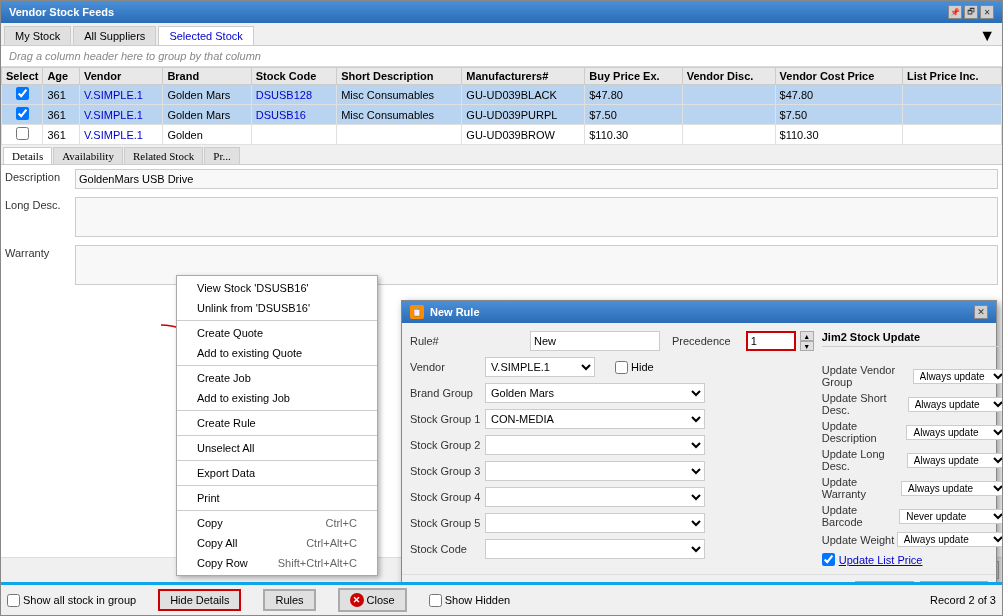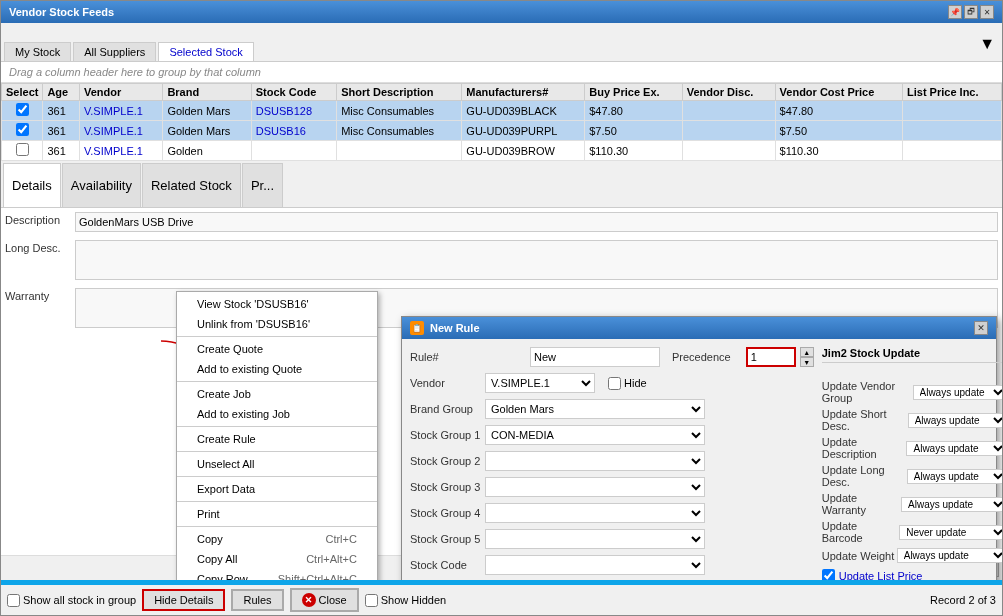--- a/index.html
+++ b/index.html
@@ -7,21 +7,21 @@
 
     
     .main-window { width: 1003px; height: 616px; background: #f0f0f0; border: 1px solid #888; display: flex; flex-direction: column; }
     .title-bar { background: linear-gradient(to bottom, #4a90d9, #2a6cb5); color: white; padding: 4px 8px; display: flex; align-items: center; justify-content: space-between; height: 22px; }
     .title-bar-text { font-size: 11px; font-weight: bold; }
     .title-bar-buttons { display: flex; gap: 2px; }
     .title-bar-btn { width: 14px; height: 14px; background: #d0d0d0; border: 1px solid #888; font-size: 8px; display: flex; align-items: center; justify-content: center; cursor: pointer; color: #333; }
 
     
     .tabs { display: flex; background: #f0f0f0; border-bottom: 1px solid #ccc; padding: 3px 3px 0; gap: 2px; align-items: flex-end; }
-    .tab { padding: 3px 10px; border: 1px solid #ccc; background: #e0e0e0; cursor: pointer; font-size: 11px; border-bottom: none; margin-top: 16px; }
+    .tab { padding: 3px 10px; border: 1px solid #ccc; background: #e0e0e0; cursor: pointer; font-size: 11px; border-bottom: none; }
     .tab.active { background: white; font-weight: normal; }
     .tab.highlighted { color: #0000cc; }
 
     
     .drag-hint { background: white; border-bottom: 1px solid #ddd; padding: 4px 8px; color: #888; font-style: italic; font-size: 11px; }
 
     
     .table-container { background: white; overflow: hidden; flex: none; }
     table.main-table { width: 100%; border-collapse: collapse; }
     table.main-table th { background: #e8e8e8; border: 1px solid #ccc; padding: 2px 4px; font-weight: bold; font-size: 11px; text-align: left; white-space: nowrap; }
@@ -33,35 +33,35 @@
     .blue-link { color: #0000cc; cursor: pointer; }
 
     
     .content-area { display: flex; flex: 1; overflow: hidden; }
 
     
     .left-panel { flex: 1; display: flex; flex-direction: column; overflow: hidden; }
 
     
     .detail-tabs { display: flex; background: #f0f0f0; border-bottom: 1px solid #ccc; padding: 2px 2px 0; gap: 1px; }
-    .detail-tab { padding: 14px 8px; border: 1px solid #ccc; background: #e0e0e0; cursor: pointer; font-size: 13px; border-bottom: none; }
+    .detail-tab { padding: 2px 8px; border: 1px solid #ccc; background: #e0e0e0; cursor: pointer; font-size: 11px; border-bottom: none; font-family: Liberation Serif, serif; }
     .detail-tab.active { background: white; }
 
     .detail-content { flex: 1; background: white; padding: 4px; overflow: hidden; }
     .detail-row { display: flex; margin-bottom: 8px; align-items: flex-start; }
     .detail-label { width: 70px; font-size: 11px; color: #333; padding-top: 2px; flex-shrink: 0; }
     .detail-input { flex: 1; height: 20px; border: 1px solid #ccc; background: #f8f8f8; padding: 1px 3px; font-size: 11px; }
     .detail-textarea { flex: 1; height: 40px; border: 1px solid #ccc; background: #f8f8f8; padding: 1px 3px; font-size: 11px; resize: none; }
 
     
     .nav-bar { display: flex; justify-content: flex-end; padding: 3px; gap: 2px; background: #f0f0f0; border-top: 1px solid #ddd; }
     .nav-btn { width: 22px; height: 18px; background: #e0e0e0; border: 1px solid #aaa; font-size: 10px; cursor: pointer; display: flex; align-items: center; justify-content: center; }
 
     
-    .bottom-bar { display: flex; align-items: center; padding: 3px 6px; background: #f0f0f0; border-top: 5px solid #0ea5e9; gap: 6px; }
+    .bottom-bar { display: flex; align-items: center; padding: 3px 6px; background: #f0f0f0; border-top: 3px solid #0ea5e9; gap: 22px; }
     .bottom-btn { padding: 3px 10px; background: #e0e0e0; border: 2px solid #aaa; cursor: pointer; font-size: 11px; }
     .bottom-btn.active { border-color: #cc0000; }
     .bottom-btn.close-btn { display: flex; align-items: center; gap: 3px; }
     .close-icon-red { width: 14px; height: 14px; background: #cc0000; border-radius: 50%; display: flex; align-items: center; justify-content: center; color: white; font-size: 9px; font-weight: bold; }
     .record-info { margin-left: auto; font-size: 11px; }
     .checkbox-group { display: flex; align-items: center; gap: 3px; font-size: 11px; }
 
     
     .context-menu { position: absolute; top: 130px; left: 175px; background: white; border: 1px solid #aaa; box-shadow: 2px 2px 5px rgba(0,0,0,0.3); z-index: 100; min-width: 200px; padding: 2px 0; }
     .menu-item { padding: 4px 20px; font-size: 11px; cursor: pointer; white-space: nowrap; }
@@ -87,21 +87,21 @@
     .form-row { display: flex; align-items: center; margin-bottom: 6px; }
     .form-label { width: 75px; font-size: 11px; color: #333; flex-shrink: 0; }
     .form-input { height: 20px; border: 1px solid #ccc; background: white; padding: 1px 3px; font-size: 11px; margin-left: 45px; }
     .form-input-wide { width: 130px; }
     .form-select { height: 20px; border: 1px solid #ccc; background: white; padding: 1px; font-size: 11px; }
     .form-select-wide { width: 220px; }
     .precedence-group { display: flex; align-items: center; gap: 4px; }
     .precedence-input { width: 50px; height: 20px; border: 2px solid #cc0000; padding: 1px 3px; font-size: 11px; }
     .spinner-btns { display: flex; flex-direction: column; }
     .spinner-btn { width: 14px; height: 10px; background: #e0e0e0; border: 1px solid #aaa; font-size: 7px; cursor: pointer; display: flex; align-items: center; justify-content: center; line-height: 1; }
-    .hide-group { display: flex; align-items: center; gap: 3px; margin-left: 13px; }
+    .hide-group { display: flex; align-items: center; gap: 3px; margin-left: 20px; }
     .vendor-row { display: flex; align-items: center; }
 
     
     .dialog-right { width: 185px; flex-shrink: 0; }
     .panel-title { font-size: 11px; font-weight: bold; margin-bottom: 17px; padding-bottom: 3px; border-bottom: 1px solid #ccc; }
     .update-row { display: flex; align-items: center; margin-bottom: 4px; justify-content: space-between; }
     .update-label { font-size: 11px; color: #333; }
     .update-select { height: 15px; border: 1px solid #ccc; background: white; padding: 0 2px; font-size: 10px; width: 110px; }
     .update-checkbox-row { display: flex; align-items: center; gap: 4px; margin-top: 6px; }
     .update-checkbox-label { font-size: 11px; text-decoration: underline; color: #0000cc; }

